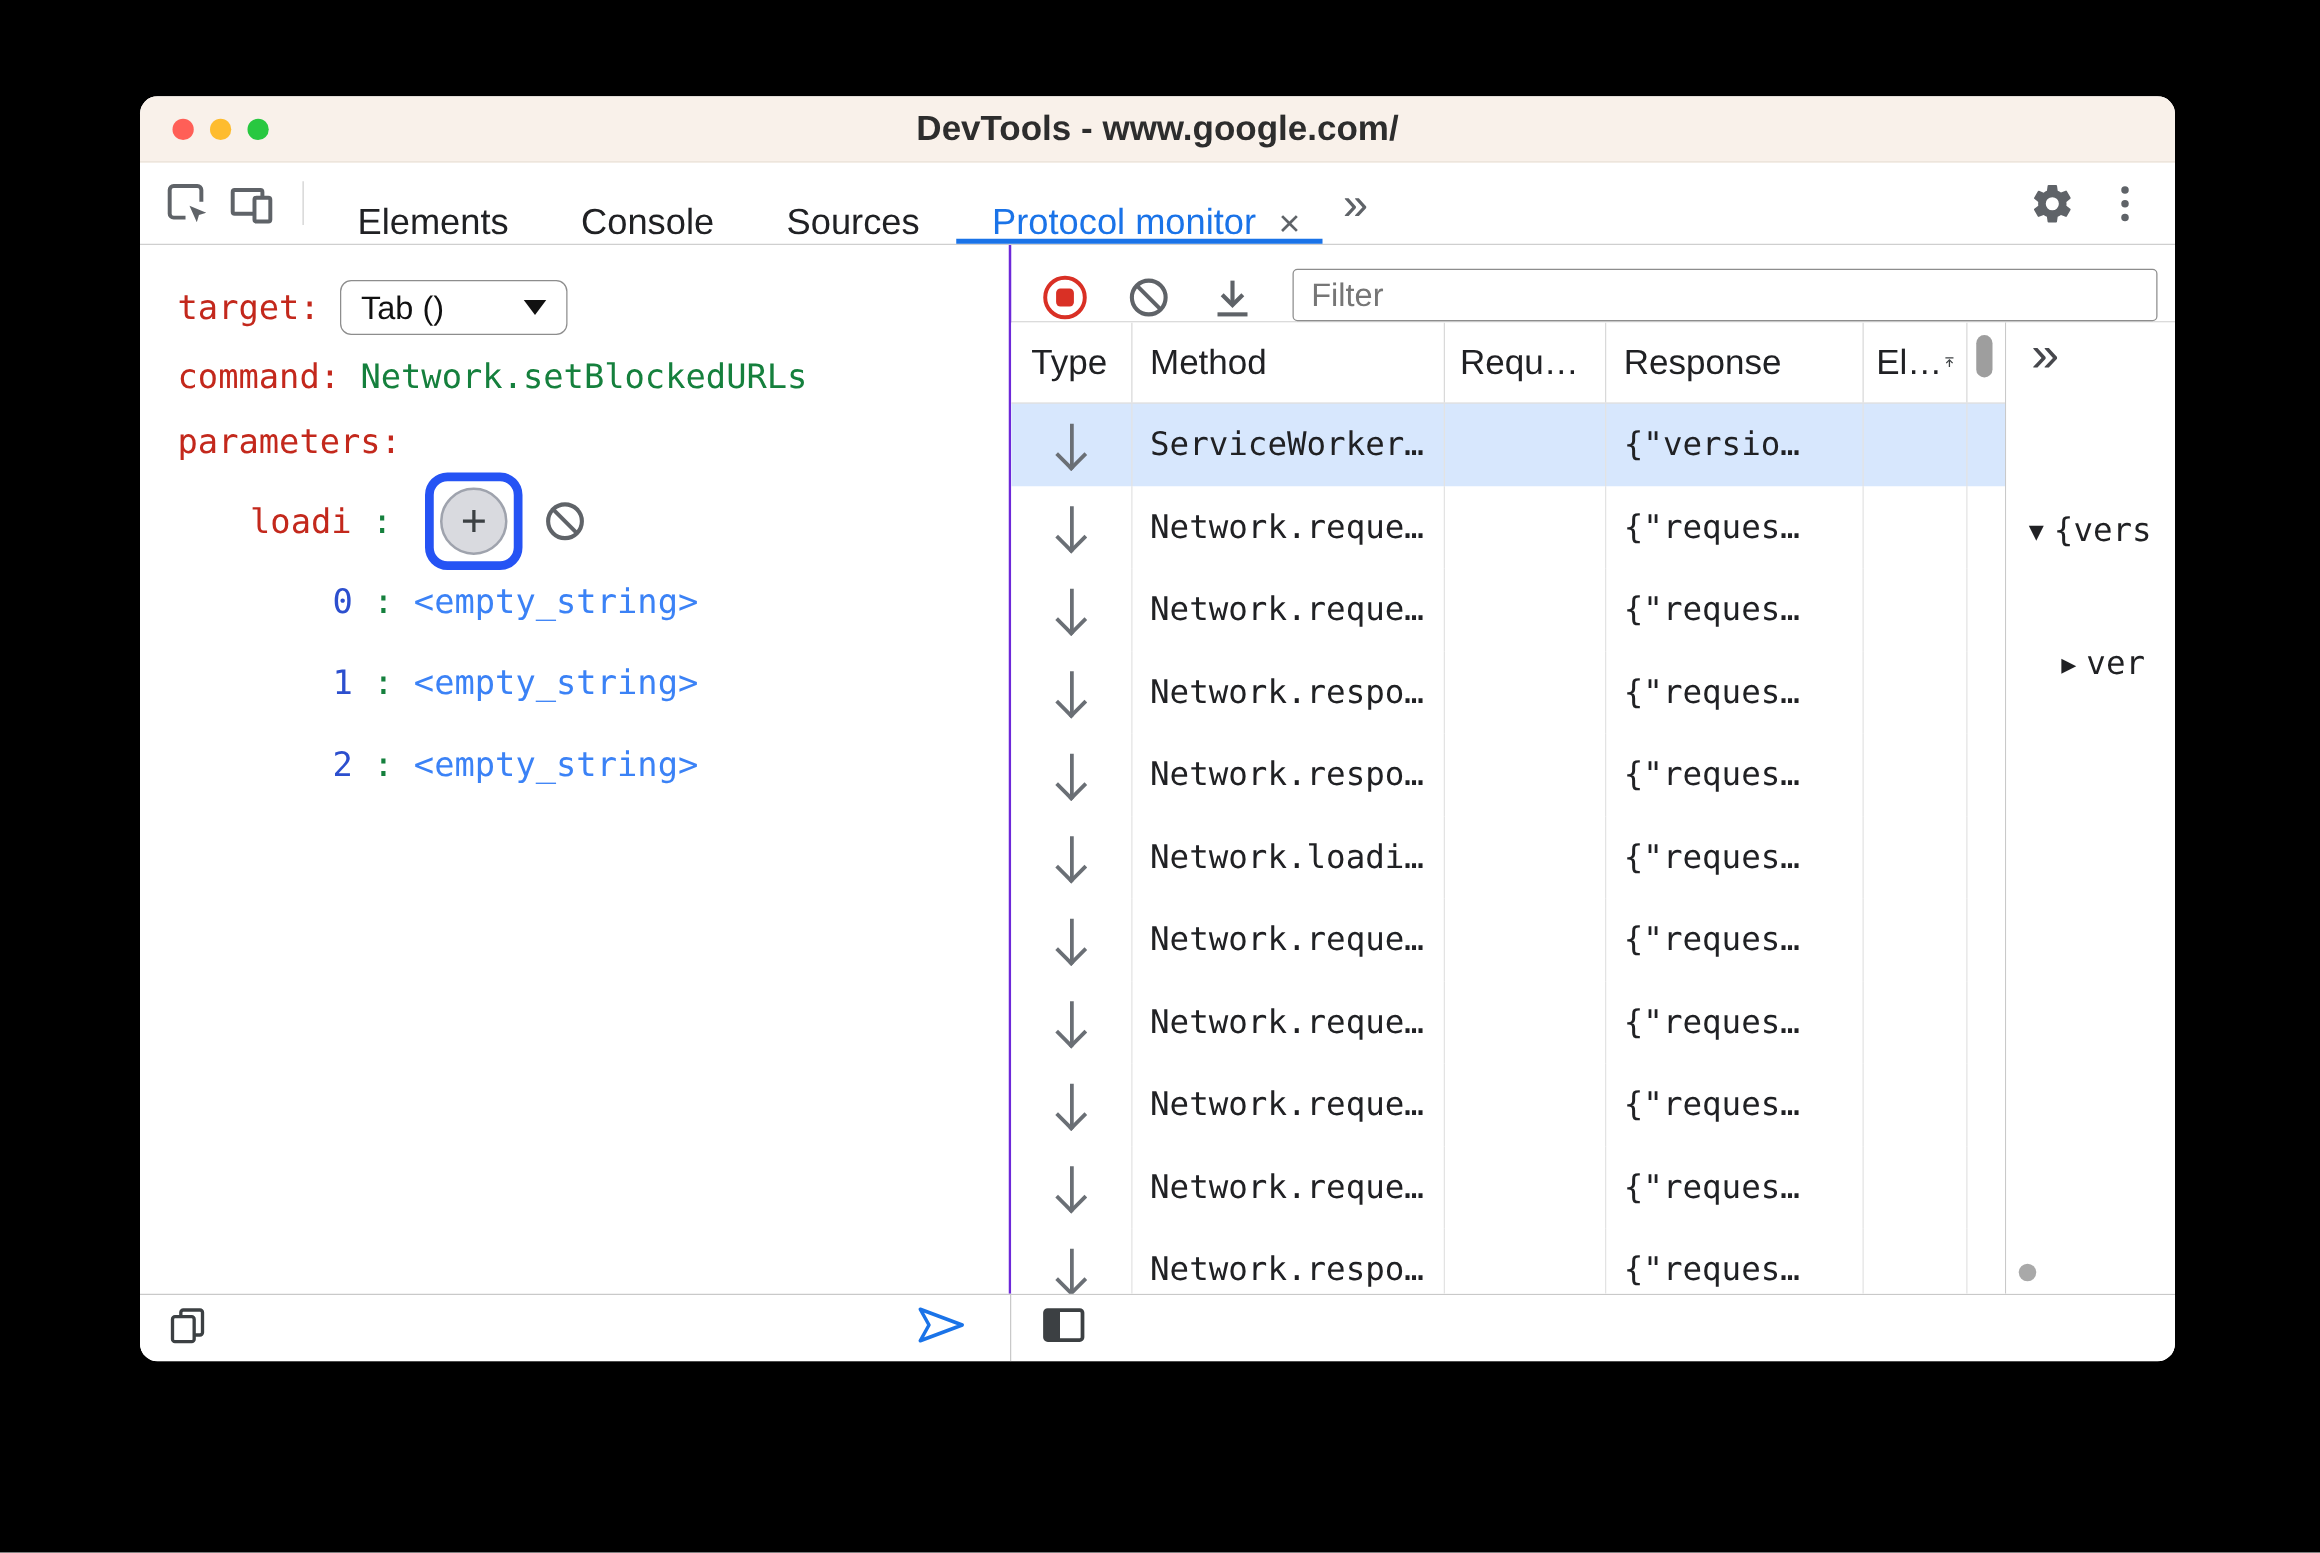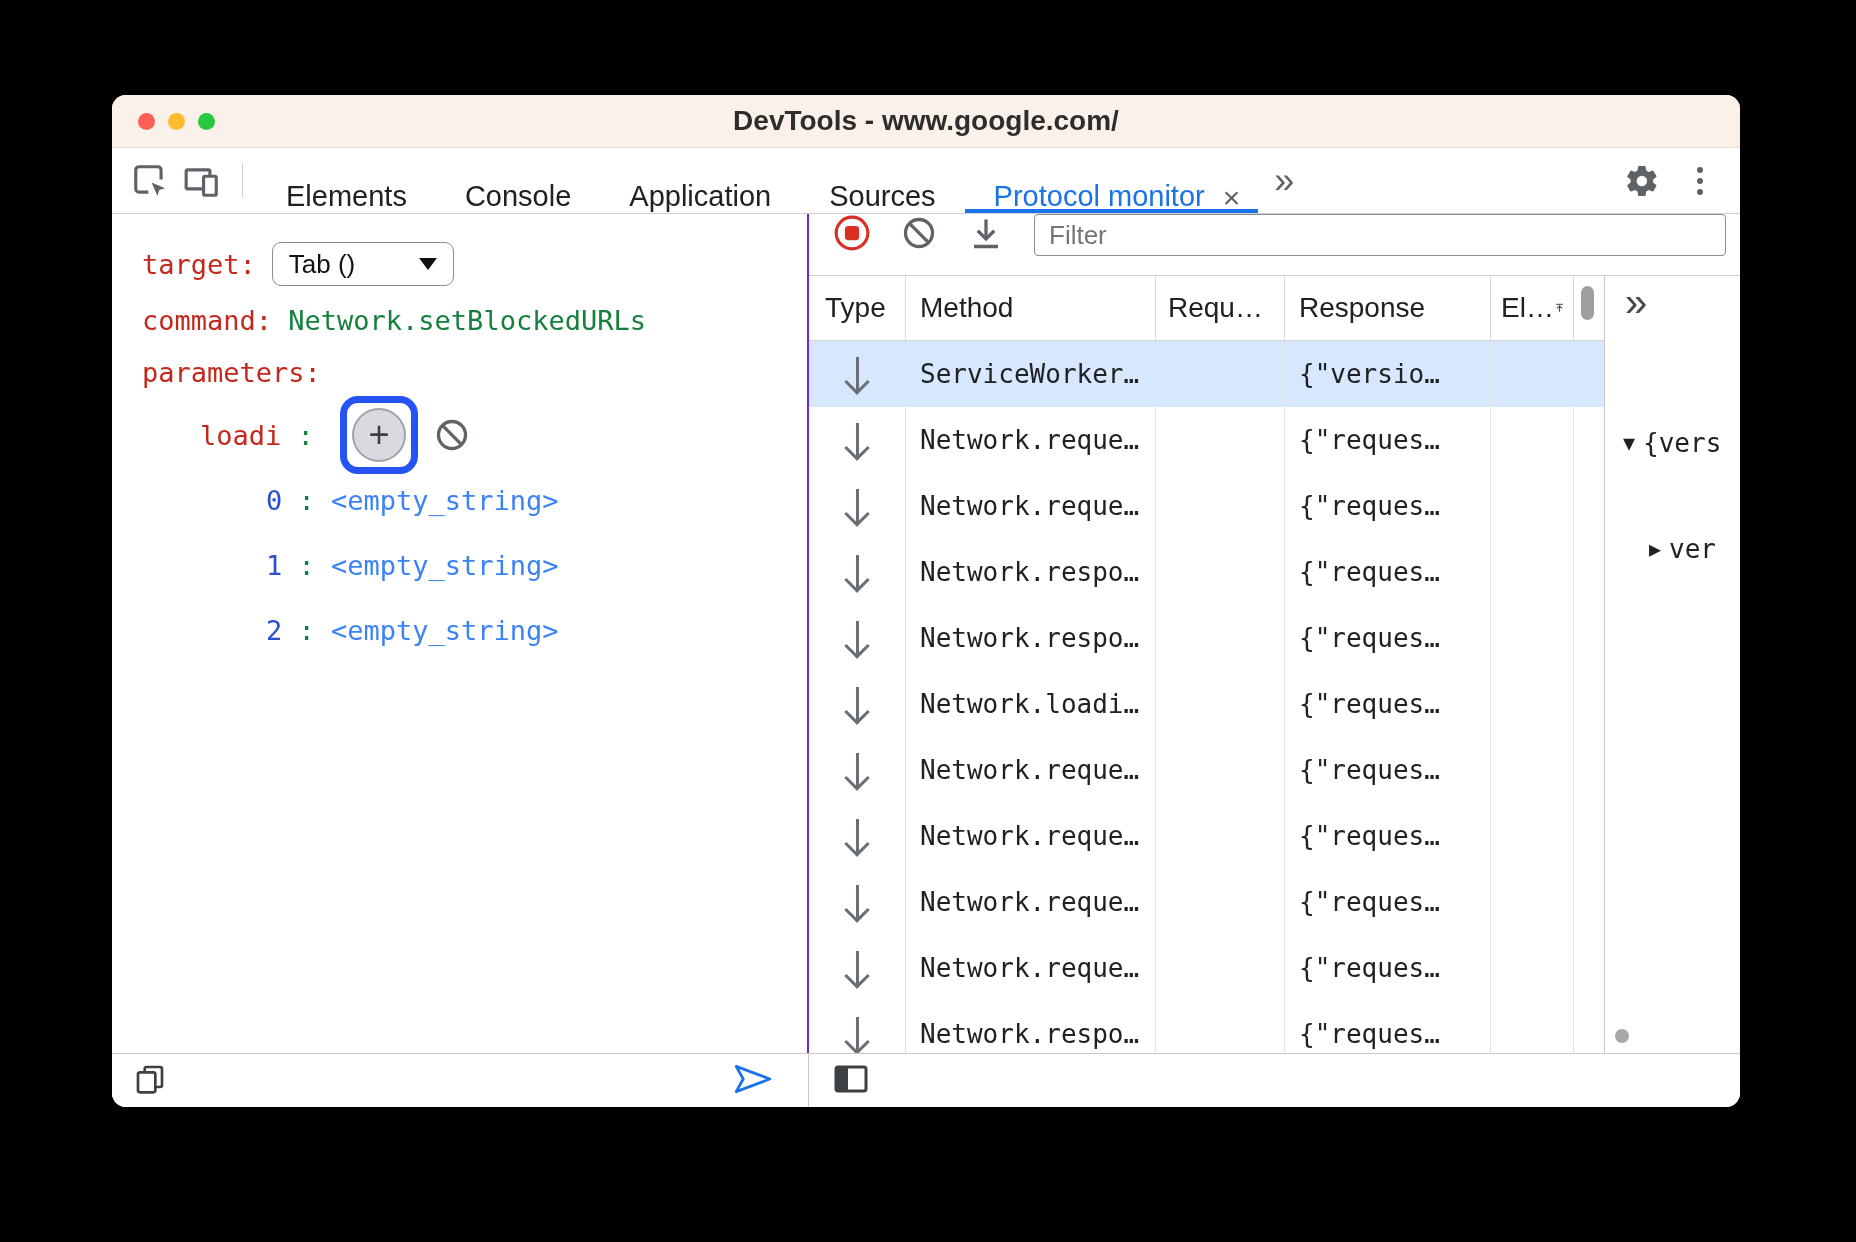--- a/index.html
+++ b/index.html
@@ -1,20 +1,20 @@
 <!DOCTYPE html>
 <html><head>
 <meta charset="utf-8">
 <style>
   *{box-sizing:border-box;margin:0;padding:0}
   html,body{width:1856px;height:1242px}
   body{background:#000;position:relative;overflow:hidden;font-family:"Liberation Sans",sans-serif;color:#202124}
   .mono{font-family:"DejaVu Sans Mono",monospace}
 
-  .window{position:absolute;left:112px;top:95px;width:1628px;height:1012px;background:#fff;border-radius:14px;overflow:hidden;display:flex;flex-direction:column;box-shadow:0 40px 130px rgba(0,0,0,.75)}
+  .window{position:absolute;left:112px;top:77px;width:1628px;height:1012px;background:#fff;border-radius:14px;overflow:hidden;display:flex;flex-direction:column;box-shadow:0 40px 130px rgba(0,0,0,.75)}
 
   
   .titlebar{flex:0 0 53px;background:#f9f1ea;border-bottom:1px solid #e9e1d8;display:flex;align-items:center;justify-content:center;position:relative}
   .lights{position:absolute;left:26px;top:0;height:100%;display:flex;align-items:center;gap:13px}
   .light{width:17px;height:17px;border-radius:50%}
   .light.red{background:#ff5f57}.light.yellow{background:#febc2e}.light.green{background:#28c840}
   .title{font-size:28px;font-weight:bold;color:#2d2d2d}
 
   
   .tabbar{flex:0 0 66px;display:flex;align-items:stretch;background:#fff;border-bottom:1px solid #cfcfcf}
@@ -52,21 +52,21 @@
   .add-btn{width:54px;height:54px;border-radius:50%;background:#d9dadf;border:2px solid #9fa3ad;color:#3c4043;font-family:"Liberation Sans",sans-serif;font-size:36px;line-height:1;display:flex;align-items:center;justify-content:center}
   .block-btn{margin-left:16px;display:flex;align-items:center}
 
   
   .bottombar{flex:0 0 54px;border-top:1px solid #c9c9c9;display:flex;background:#fff}
   .bb-left{flex:0 0 697px;border-right:1px solid #c9c9c9;display:flex;align-items:center;justify-content:space-between;padding:0 34px 0 22px}
   .bb-right{flex:1;display:flex;align-items:center;padding-left:24px}
 
   
   .monitor{flex:1;display:flex;flex-direction:column;min-width:0}
-  .mon-toolbar{flex:0 0 62px;display:flex;align-items:flex-start;gap:29px;padding-left:24px;border-bottom:1px solid #cfcfcf}
+  .mon-toolbar{flex:0 0 62px;display:flex;align-items:flex-end;gap:29px;padding-left:24px;border-bottom:1px solid #cfcfcf}
   .tool-icon{width:38px;height:38px;display:flex;align-items:center;justify-content:center;flex:0 0 auto}
   .filter{flex:1;margin-right:14px;height:42px;border:1.5px solid #8d8d8d;border-radius:4px;padding:0 14px;font-family:"Liberation Sans",sans-serif;font-size:26px;color:#202124;outline:none}
   .filter::placeholder{color:#767676}
 
   .mon-body{flex:1;display:flex;min-height:0;position:relative}
   .tablewrap{flex:0 0 796px;border-right:1px solid #c9c9c9;position:relative;overflow:hidden;background:#fff}
   .thead{height:65px;display:flex;border-bottom:1px solid #d5d5d5;font-size:28px;color:#202124}
   .hcell{display:flex;align-items:center;border-right:1px solid #d9d9d9;overflow:hidden}
   .h-type{width:97px;padding-left:16px}
   .h-method{width:250px;padding-left:14px}
@@ -124,23 +124,20 @@
     </div>
     <div class="tb-sep"></div>
     <div class="tabs">
       <div class="tab">
           <span>Elements</span>
         </div>
       <div class="tab">
           <span>Console</span>
         </div>
       <div class="tab">
-          <span>Application</span>
-        </div>
-      <div class="tab">
           <span>Sources</span>
         </div>
       <div class="tab active">
         <span>Protocol monitor</span>
         <span class="tab-close">×</span>
       </div>
       <div class="more-tabs">
           <span>»</span>
         </div>
     </div>

